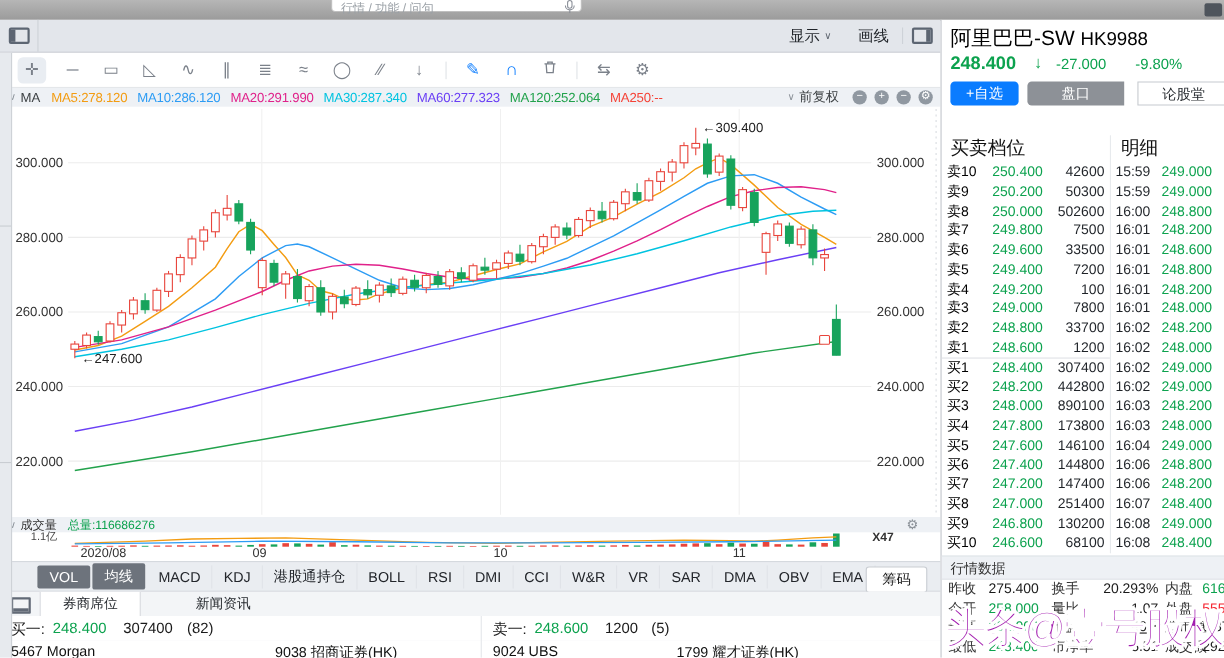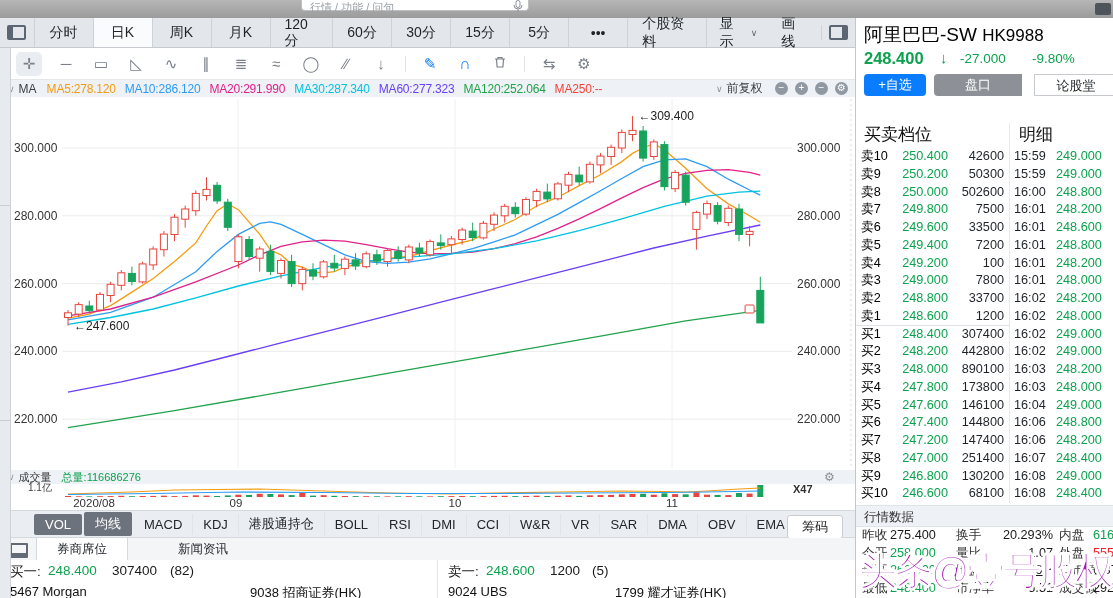--- a/index.html
+++ b/index.html
@@ -100,21 +100,21 @@
   .ob-row span{position:absolute;top:0;white-space:nowrap}
   .ob-label{left:5px;color:#000000}
   .ob-price{left:30px;width:62px;text-align:right}
   .ob-vol{left:95px;width:53px;text-align:right;color:#1f2328}
   .dt-time{left:158px;color:#1f2328}
   .dt-price{left:200px}
   #ob-sep{position:absolute;left:0;top:307px;width:153px;height:1px;background:#dfe2e6}
   #q-rows{position:absolute;left:0;top:509px;width:258px}
   .q-row{position:relative;height:17.7px;line-height:17.7px;font-size:12.7px}
   .q-row span{position:absolute;top:0;white-space:nowrap}
-  .ql1{left:6px;color:#333}.qv1{left:34px;width:63px;text-align:left}
+  .ql1{left:6px;color:#333}.qv1{left:34px;width:63px;text-align:center}
   .ql2{left:100px;color:#333}.qv2{left:126px;width:71px;text-align:right}
   .ql3{left:203px;color:#333}.qv3{left:237px}
   
   #watermark{position:absolute;left:859px;top:546px;font-size:38px;font-weight:400;color:#a21caf;
     letter-spacing:-2px;white-space:nowrap;z-index:60;-webkit-text-stroke:2px #fff;
     text-shadow:-2px 0 0 #fff,2px 0 0 #fff,0 -2px 0 #fff,0 2px 0 #fff}
 </style>
 </head>
 <body>
 
@@ -127,33 +127,20 @@
           <path d="M1 5a4 4 0 0 0 8 0M5 9v3" stroke="#8a8f98" fill="none"></path>
         </svg>
     </span>
   </div>
   <div id="corner-icon"></div>
 </div>
 
 <div id="main-tabs">
   <div class="pane-icon">
       <div class="pane-glyph left-fill"></div>
-    </div>
-  <div id="period-tabs" style="display:flex">
-      <div class="ptab">分时</div>
-      <div class="ptab active">日K</div>
-      <div class="ptab">周K</div>
-      <div class="ptab">月K</div>
-      <div class="ptab">120分</div>
-      <div class="ptab">60分</div>
-      <div class="ptab">30分</div>
-      <div class="ptab">15分</div>
-      <div class="ptab">5分</div>
-      <div class="ptab">•••</div>
-      <div class="ptab">个股资料</div>
     </div>
   <div id="tabs-right">
     <div class="rt-item">
         <span>显示</span>
         <span class="mini-chev">∨</span>
       </div>
     <div class="rt-item">
         <span>画线</span>
       </div>
     <div class="pane-icon" style="border-right:none;border-left:1px solid #ced2d8">

